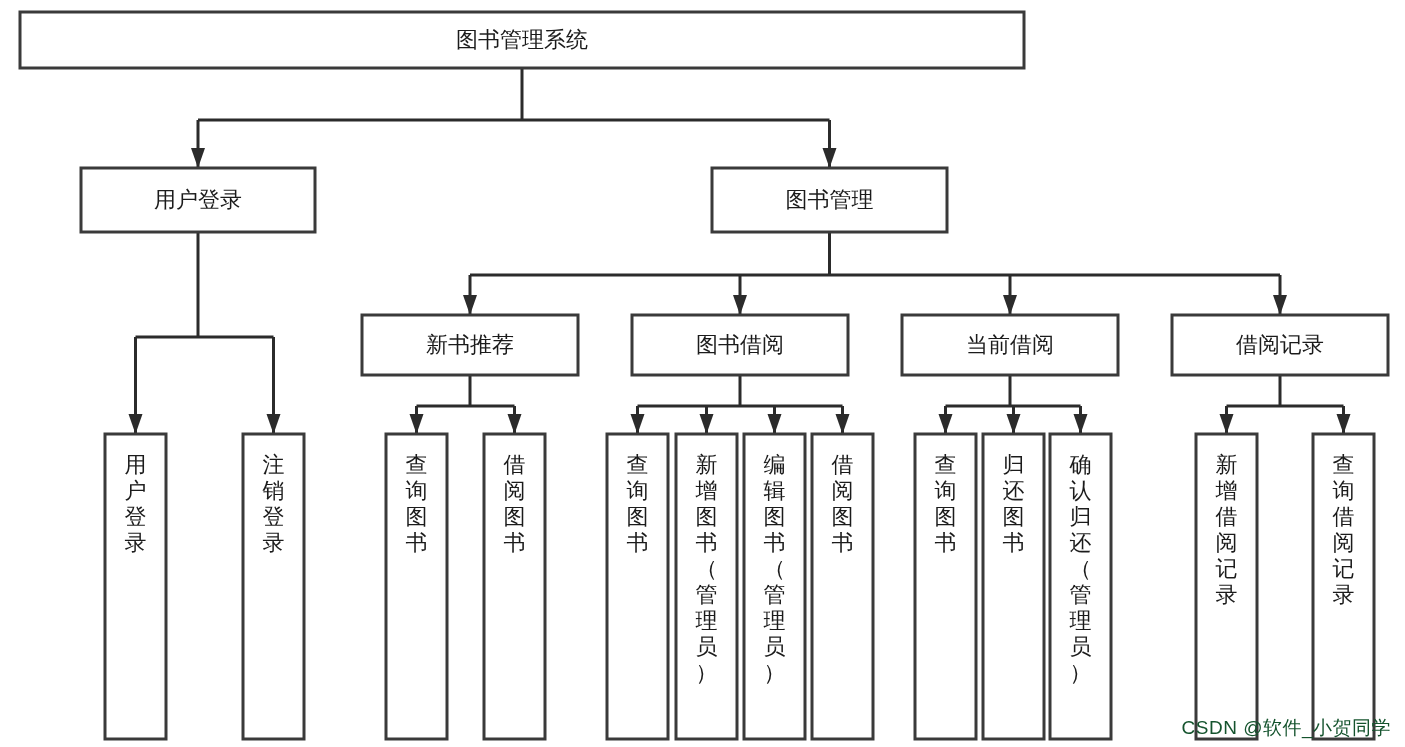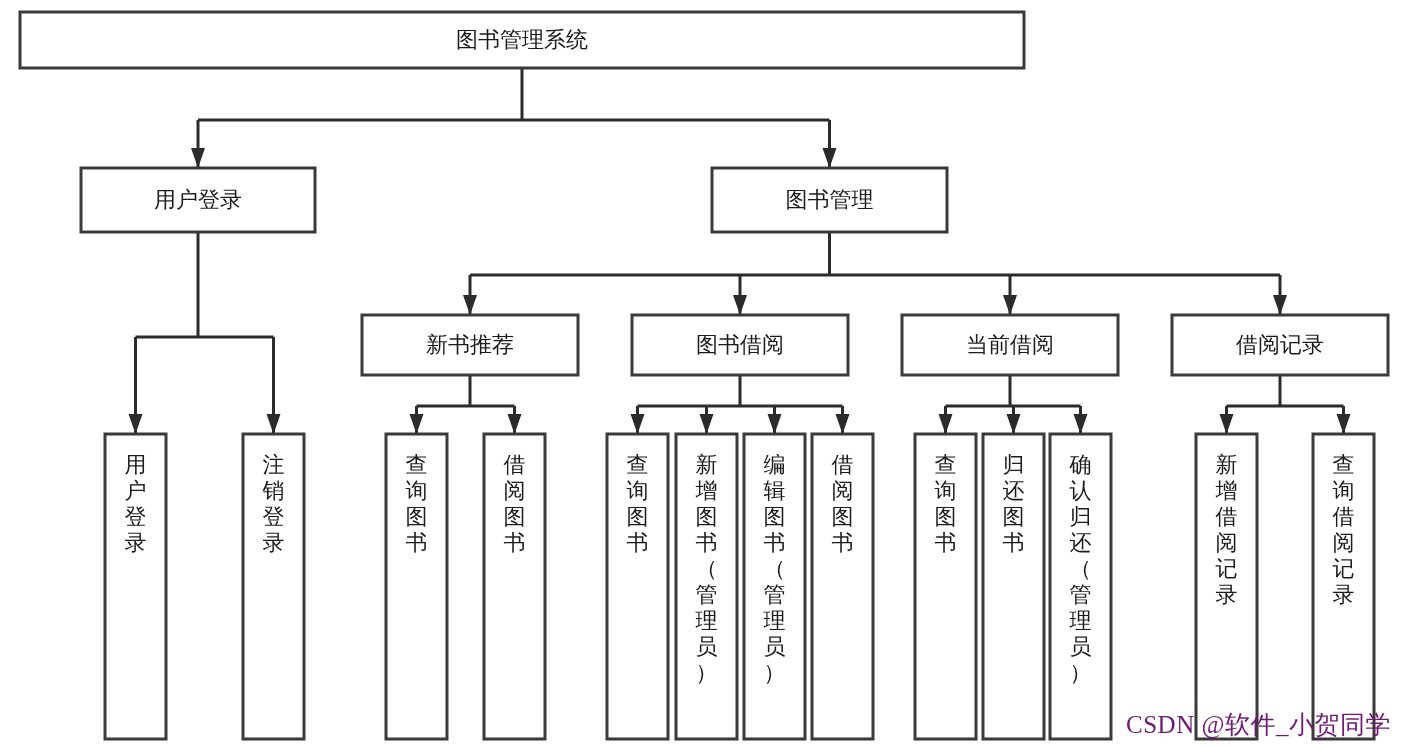--- a/index.html
+++ b/index.html
@@ -51,23 +51,23 @@
   .node-label-vertical {
     font-family: "DejaVu Sans", "Liberation Sans", sans-serif;
     font-size: 22px;
     fill: #1b1b1b;
     text-anchor: middle;
   }
   .watermark {
     position: absolute;
     right: 14px;
     bottom: 6px;
-    font-family: Liberation Serif, serif;
-    font-size: 25px;
-    color: #701a75;
+    font-family: Liberation Sans, sans-serif;
+    font-size: 19px;
+    color: #14532d;
     white-space: nowrap;
     letter-spacing: 0.5px;
     user-select: none;
   }
 </style>
 </head>
 <body>
 
 <div id="diagram-root">
   <svg class="canvas" viewBox="0 0 1405 747">

